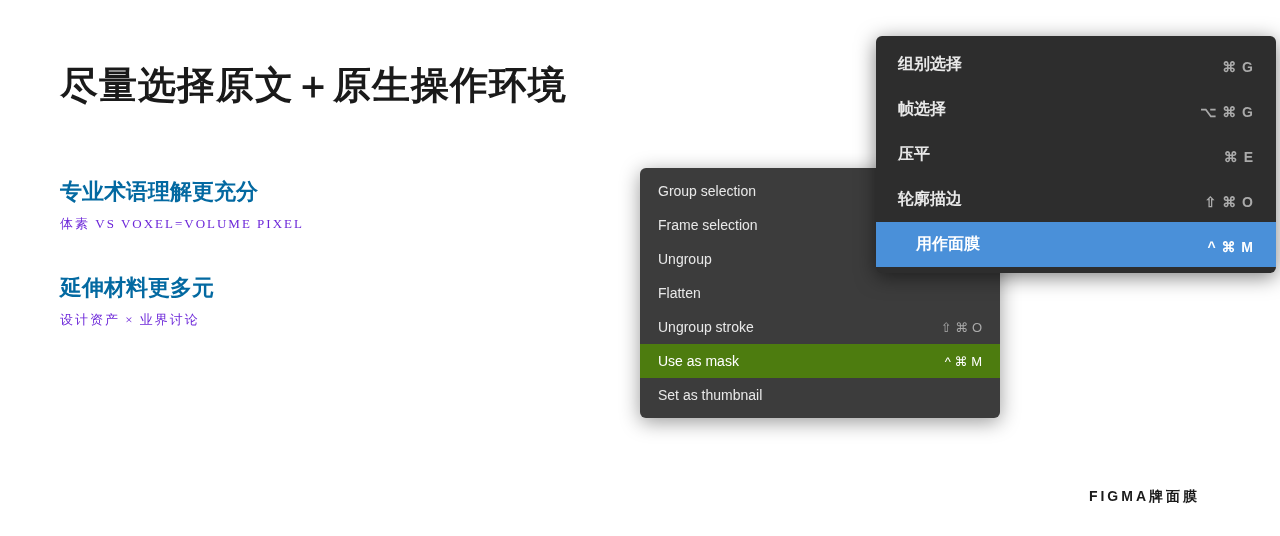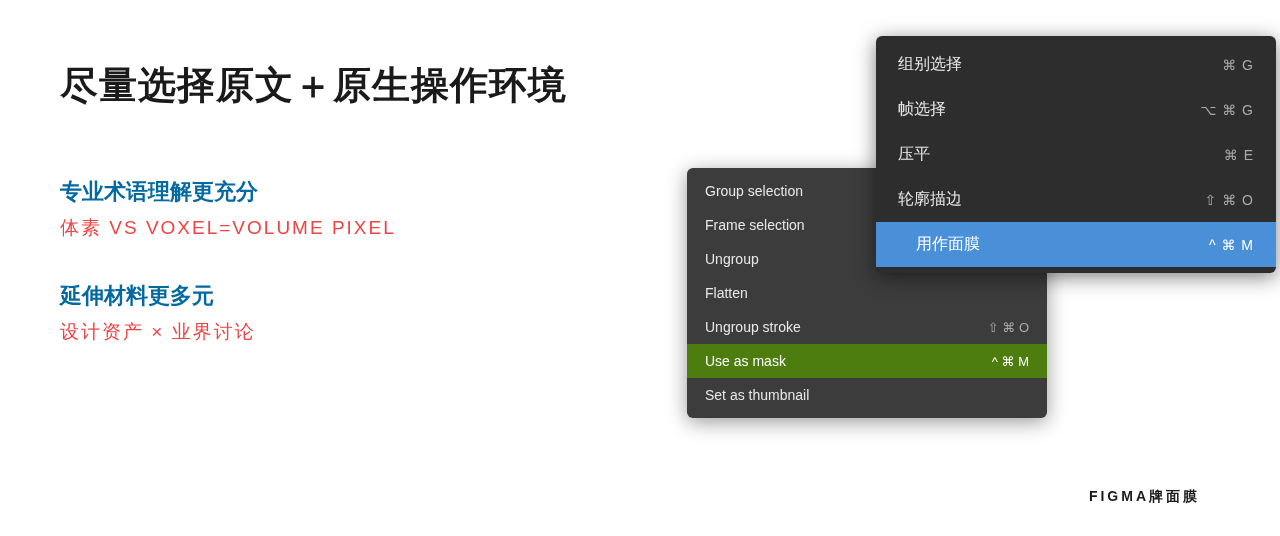--- a/index.html
+++ b/index.html
@@ -37,29 +37,30 @@
     }
 
     .section-title {
       font-size: 22px;
       font-weight: 700;
       color: #0369a1;
       margin-bottom: 8px;
     }
 
     .section-subtitle {
-      font-size: 19px;
-      color: #ef4444;
+      font-size: 13px;
+      color: #6d28d9;
       letter-spacing: 2px;
+      font-family: Liberation Serif, serif;
     }
 
     
     .context-menu-en {
       position: absolute;
-      left: 687px;
+      left: 640px;
       top: 168px;
       width: 360px;
       background-color: #3c3c3c;
       border-radius: 6px;
       padding: 6px 0;
       box-shadow: 0 4px 20px rgba(0,0,0,0.4);
       z-index: 10;
     }
 
     .menu-item-en {
@@ -94,26 +95,27 @@
       width: 400px;
       background-color: #2d2d2d;
       border-radius: 6px;
       padding: 6px 0;
       box-shadow: 0 4px 20px rgba(0,0,0,0.5);
       z-index: 20;
     }
 
     .menu-item-cn {
       display: flex;
-      align-items: center;
+      align-items: flex-end;
       justify-content: space-between;
       padding: 12px 22px;
       font-size: 16px;
       color: #e8e8e8;
       cursor: pointer;
+      font-weight: bold;
     }
 
     .menu-item-cn.active {
       background-color: #4a90d9;
       color: #ffffff;
       padding-left: 40px;
     }
 
     .menu-item-cn .shortcut {
       color: #aaa;

